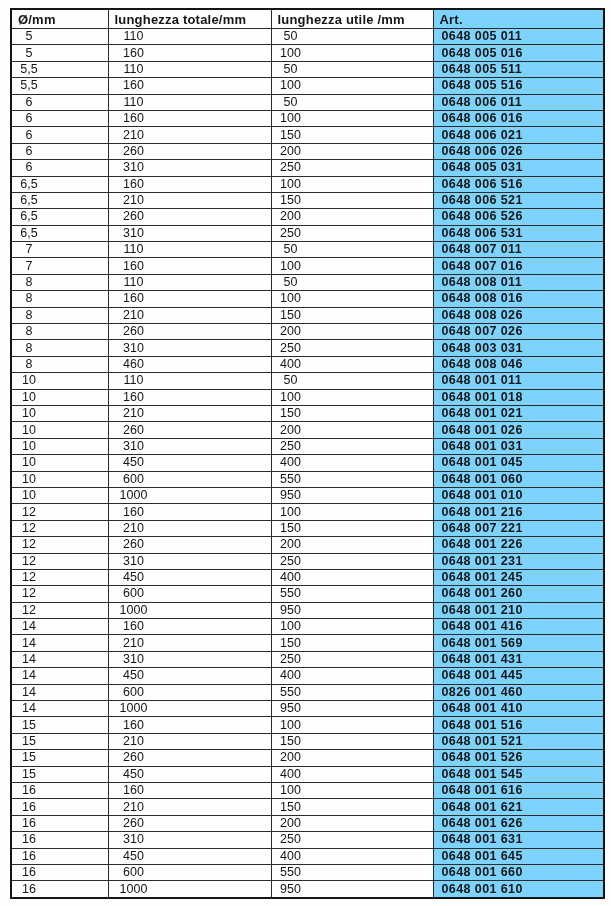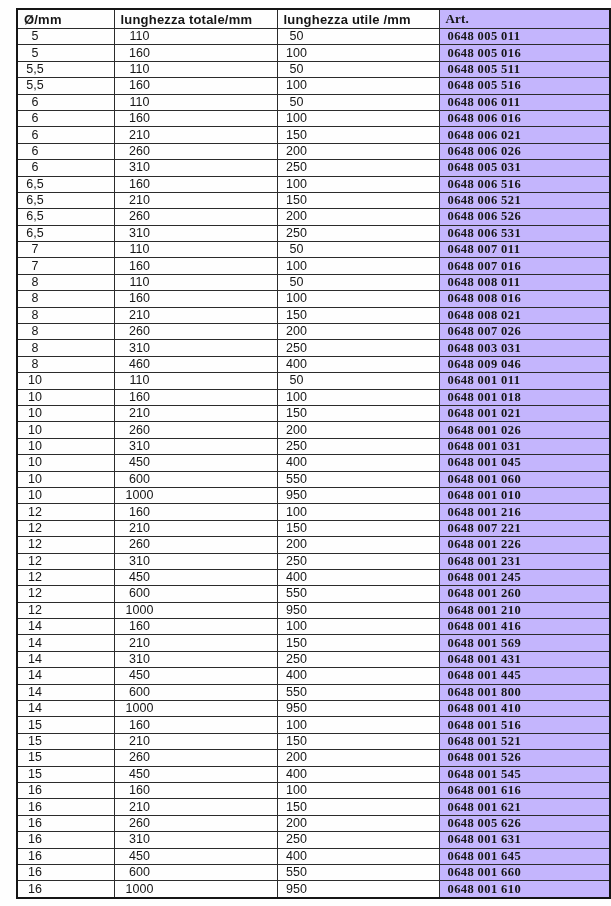--- a/index.html
+++ b/index.html
@@ -6,21 +6,21 @@
     margin: 0;
     padding: 0;
     background: #ffffff;
     font-family: "Liberation Sans", sans-serif;
   }
   .page {
     width: 611px;
     height: 906px;
     background: #fefefe;
     box-sizing: border-box;
-    padding: 8px 16px;
+    padding: 8px 10px;
   }
   table.product-table {
     border-collapse: collapse;
     width: 593px;
     table-layout: fixed;
     border: 2px solid #151515;
   }
   col.w0 { width: 97px; }
   col.w1 { width: 163px; }
   col.w2 { width: 162px; }
@@ -41,21 +41,21 @@
     text-align: left;
     padding-left: 6px;
     letter-spacing: 0.2px;
   }
   tbody td {
     height: 15.4px;
     font-size: 12.5px;
     line-height: 15px;
   }
   
-  th.art, td.c3 { background: #c4b5fd; font-family: Liberation Serif, serif; }
+  th.art, td.c3 { background: #7dd3fc; }
   td.c3 .val {
     font-weight: bold;
     padding-left: 8px;
     letter-spacing: 0.4px;
   }
   
   td.c0 .val, td.c1 .val, td.c2 .val {
     display: inline-block;
     text-align: center;
   }
@@ -182,39 +182,39 @@
         <tr>
           <td class="c0"><span class="val">8</span></td>
           <td class="c1"><span class="val">160</span></td>
           <td class="c2"><span class="val">100</span></td>
           <td class="c3"><span class="val">0648 008 016</span></td>
         </tr>
         <tr>
           <td class="c0"><span class="val">8</span></td>
           <td class="c1"><span class="val">210</span></td>
           <td class="c2"><span class="val">150</span></td>
-          <td class="c3"><span class="val">0648 008 021</span></td>
+          <td class="c3"><span class="val">0648 008 026</span></td>
         </tr>
         <tr>
           <td class="c0"><span class="val">8</span></td>
           <td class="c1"><span class="val">260</span></td>
           <td class="c2"><span class="val">200</span></td>
           <td class="c3"><span class="val">0648 007 026</span></td>
         </tr>
         <tr>
           <td class="c0"><span class="val">8</span></td>
           <td class="c1"><span class="val">310</span></td>
           <td class="c2"><span class="val">250</span></td>
           <td class="c3"><span class="val">0648 003 031</span></td>
         </tr>
         <tr>
           <td class="c0"><span class="val">8</span></td>
           <td class="c1"><span class="val">460</span></td>
           <td class="c2"><span class="val">400</span></td>
-          <td class="c3"><span class="val">0648 009 046</span></td>
+          <td class="c3"><span class="val">0648 008 046</span></td>
         </tr>
         <tr>
           <td class="c0"><span class="val">10</span></td>
           <td class="c1"><span class="val">110</span></td>
           <td class="c2"><span class="val">50</span></td>
           <td class="c3"><span class="val">0648 001 011</span></td>
         </tr>
         <tr>
           <td class="c0"><span class="val">10</span></td>
           <td class="c1"><span class="val">160</span></td>
@@ -320,21 +320,21 @@
         <tr>
           <td class="c0"><span class="val">14</span></td>
           <td class="c1"><span class="val">450</span></td>
           <td class="c2"><span class="val">400</span></td>
           <td class="c3"><span class="val">0648 001 445</span></td>
         </tr>
         <tr>
           <td class="c0"><span class="val">14</span></td>
           <td class="c1"><span class="val">600</span></td>
           <td class="c2"><span class="val">550</span></td>
-          <td class="c3"><span class="val">0648 001 800</span></td>
+          <td class="c3"><span class="val">0826 001 460</span></td>
         </tr>
         <tr>
           <td class="c0"><span class="val">14</span></td>
           <td class="c1"><span class="val">1000</span></td>
           <td class="c2"><span class="val">950</span></td>
           <td class="c3"><span class="val">0648 001 410</span></td>
         </tr>
         <tr>
           <td class="c0"><span class="val">15</span></td>
           <td class="c1"><span class="val">160</span></td>
@@ -368,21 +368,21 @@
         <tr>
           <td class="c0"><span class="val">16</span></td>
           <td class="c1"><span class="val">210</span></td>
           <td class="c2"><span class="val">150</span></td>
           <td class="c3"><span class="val">0648 001 621</span></td>
         </tr>
         <tr>
           <td class="c0"><span class="val">16</span></td>
           <td class="c1"><span class="val">260</span></td>
           <td class="c2"><span class="val">200</span></td>
-          <td class="c3"><span class="val">0648 005 626</span></td>
+          <td class="c3"><span class="val">0648 001 626</span></td>
         </tr>
         <tr>
           <td class="c0"><span class="val">16</span></td>
           <td class="c1"><span class="val">310</span></td>
           <td class="c2"><span class="val">250</span></td>
           <td class="c3"><span class="val">0648 001 631</span></td>
         </tr>
         <tr>
           <td class="c0"><span class="val">16</span></td>
           <td class="c1"><span class="val">450</span></td>

